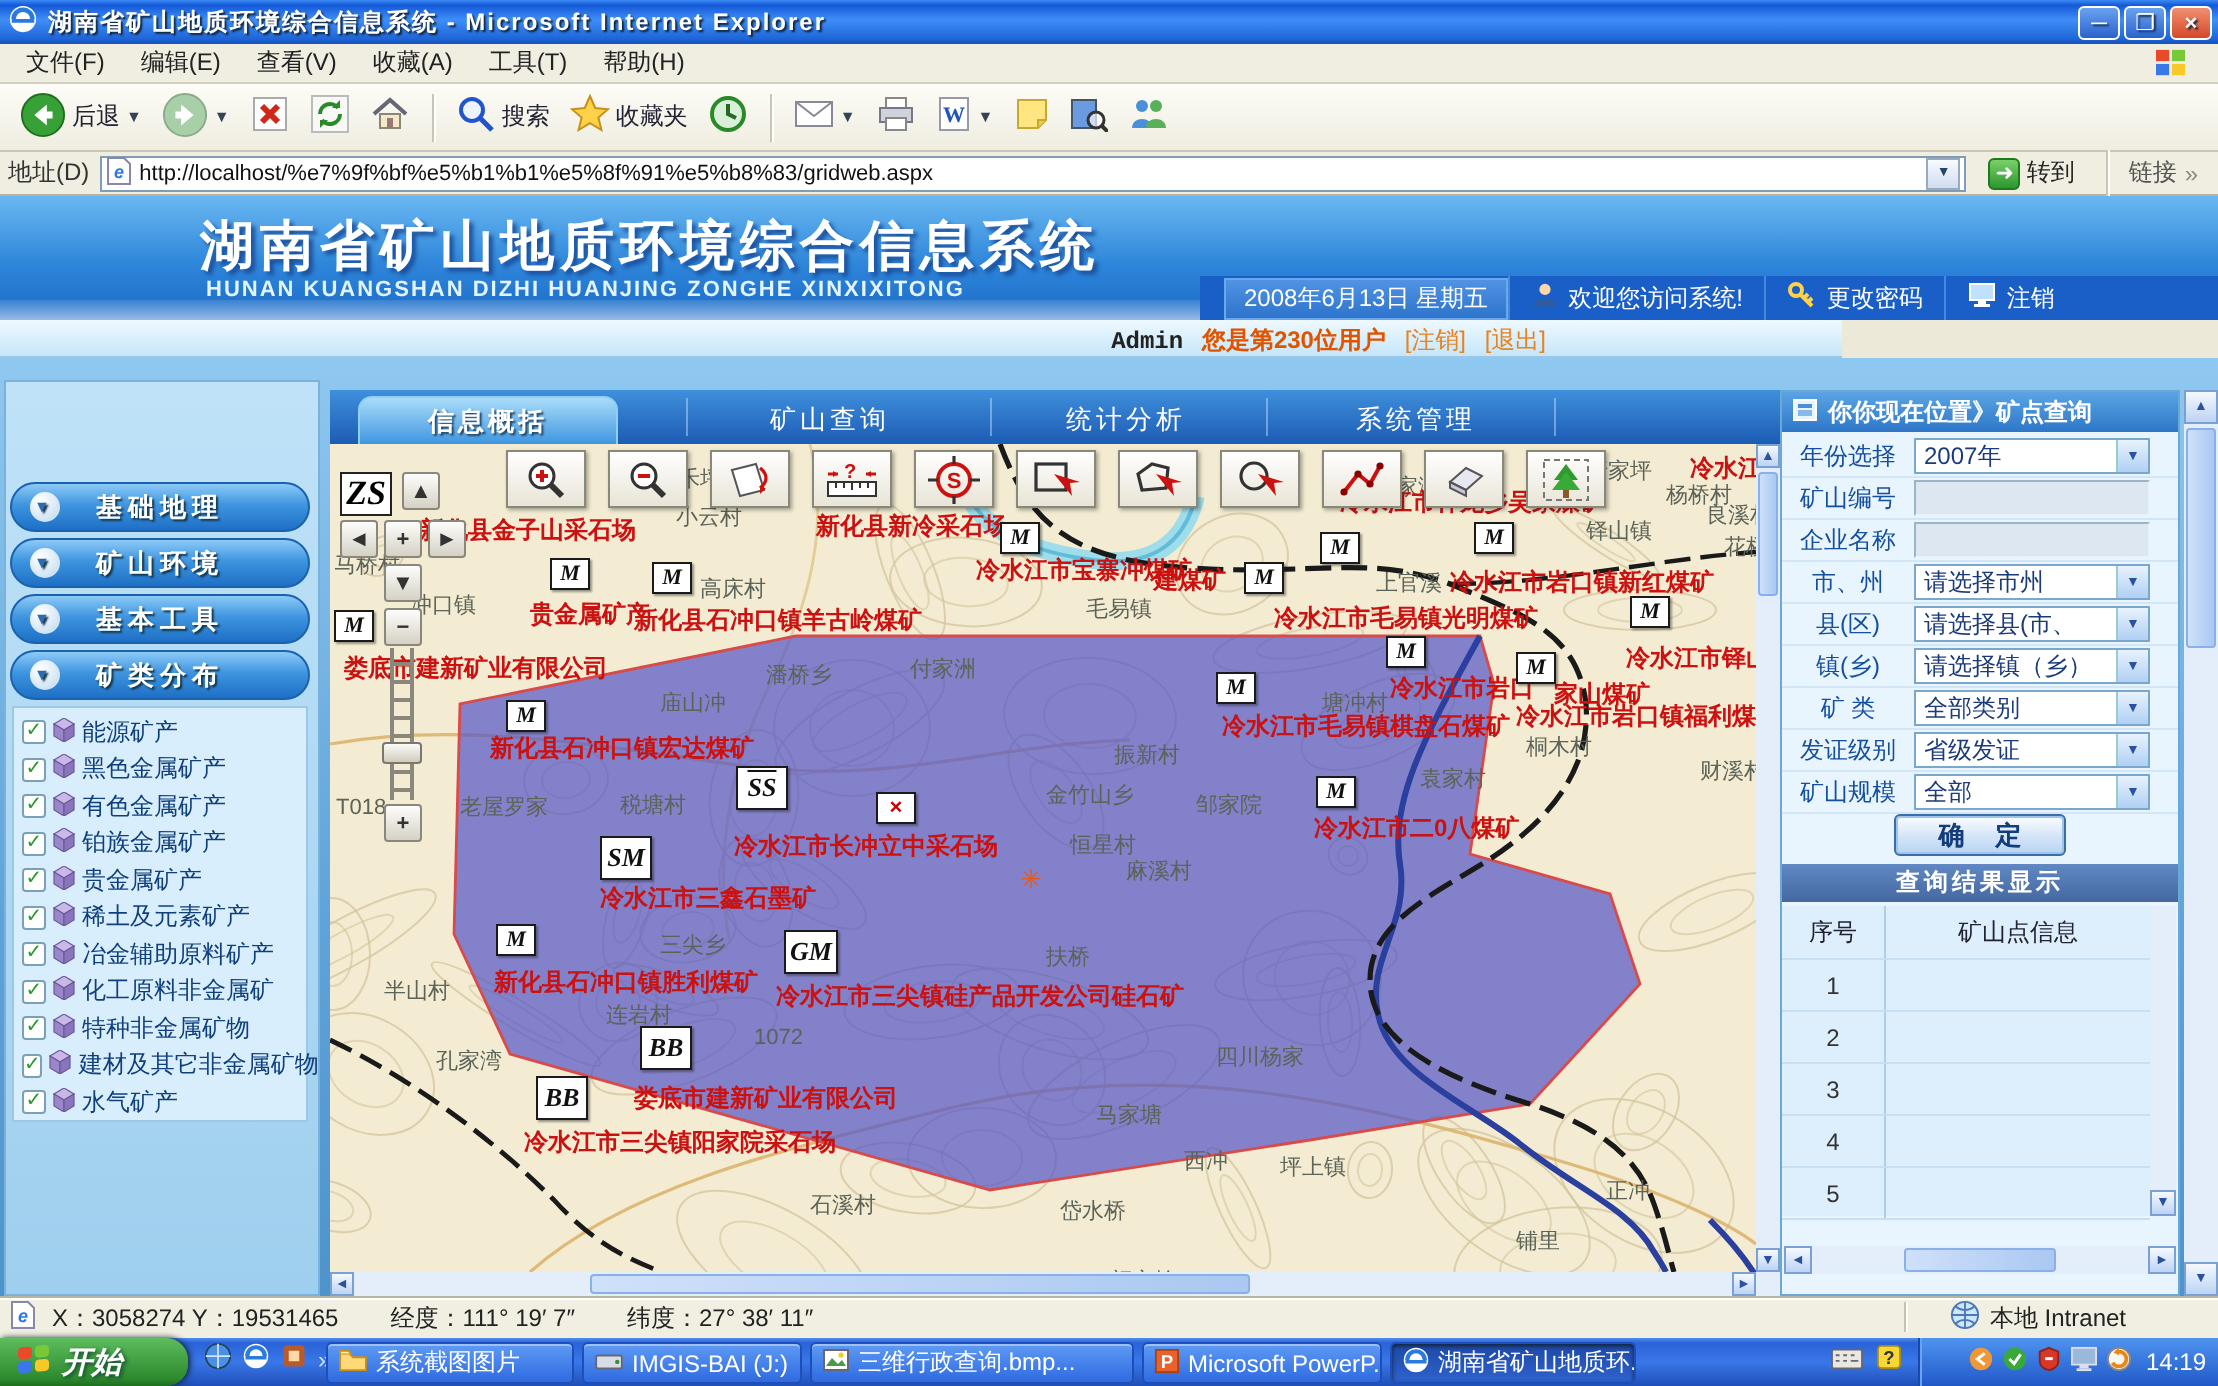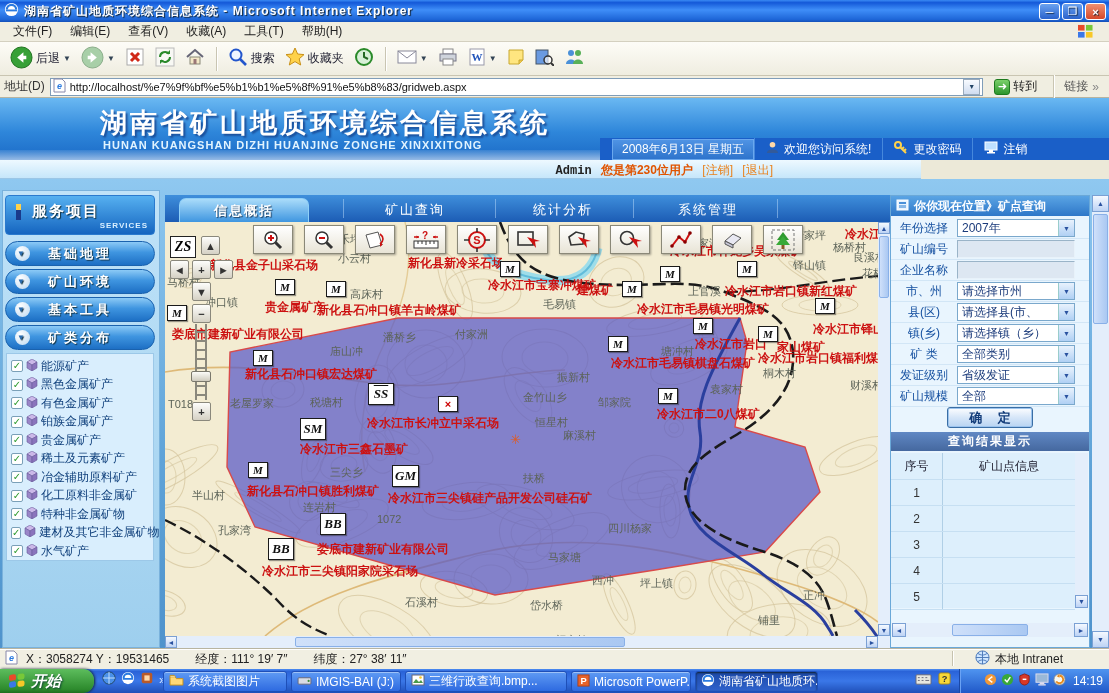--- a/index.html
+++ b/index.html
@@ -109,21 +109,21 @@
   .mk { position:absolute; min-width:20px; height:16px; padding:0 2px; background:#fff; border:1px solid #1a1a1a;
     box-shadow:1px 1px 1px rgba(40,40,40,.45); display:flex; align-items:center; justify-content:center;
     font-family:"Liberation Serif","DejaVu Serif",serif; font-style:italic; font-weight:bold; font-size:11px; color:#111; }
   .mk.big { min-width:26px; height:22px; font-size:13px; }
   .mk.ovl { text-decoration:overline; }
   .mk.red { color:#c00; font-style:normal; font-family:"Liberation Sans",sans-serif; }
   .navbtn { position:absolute; width:19px; height:19px; background:linear-gradient(180deg,#fdfdfb,#d5d1c4);
     border:1px solid #8a887c; border-radius:2px; color:#333; font-size:11px; font-weight:bold;
     display:flex; align-items:center; justify-content:center; }
   #zsbox { position:absolute; left:5px; top:14px; width:26px; height:22px; background:#fff; border:1px solid #222;
-    font-family:"Liberation Serif",serif; font-style:italic; font-weight:bold; font-size:14px;
+    font-family:"Liberation Serif",serif; font-style:italic; font-weight:bold; font-size:17px;
     display:flex; align-items:center; justify-content:center; }
   #ladder { position:absolute; left:30px; top:102px; width:12px; height:76px;
     border-left:2px solid #8a887c; border-right:2px solid #8a887c;
     background:repeating-linear-gradient(180deg,transparent 0 7px,#8a887c 7px 9px); }
   #ladderhandle { position:absolute; left:26px; top:149px; width:20px; height:11px;
     background:linear-gradient(180deg,#fbfbf8,#cfcbbd); border:1px solid #7a786c; border-radius:2px; }
   .mtb { position:absolute; top:3px; width:40px; height:29px;
     background:linear-gradient(180deg,#ffffff,#e8e4d6); border:1px solid #8a8878;
     box-shadow:1px 1px 2px rgba(30,30,30,.4); display:flex; align-items:center; justify-content:center; }
   #redstar { position:absolute; font-size:13px; color:#e05a20; font-weight:bold; }
@@ -383,28 +383,20 @@
       <span class="adm">Admin</span>
       <span class="vis">您是第230位用户</span>
       <span class="lnk">[注销]</span>
       <span class="lnk">[退出]</span>
     </div>
   </div>
 
   <div class="abs" id="pagebg"></div>
 
   <div class="abs" id="sidebar">
-    <div id="sidehead">
-      <span style="position:absolute;left:8px;top:8px" id="svcicon"><svg width="12" height="18" viewBox="0 0 12 18">
-            <rect x="2" y="0" width="5" height="6" fill="#ffd24a"></rect>
-            <rect x="2" y="6" width="5" height="10" fill="#1a3a8a"></rect>
-          </svg></span>
-      <div class="zh">服务项目</div>
-      <div class="en">SERVICES</div>
-    </div>
     <div id="sidesections"></div>
     <div id="layers">
         <div class="layer-row">
           <div class="chk">✓</div>
           <span><svg width="12" height="12" viewBox="0 0 12 12">
               <path d="M6 0 L11 3 L6 6 L1 3 Z" fill="#cbb8e8" stroke="#6a5a9a" stroke-width=".6"></path>
               <path d="M1 3 L6 6 L6 12 L1 9 Z" fill="#9a86c8" stroke="#6a5a9a" stroke-width=".6"></path>
               <path d="M11 3 L6 6 L6 12 L11 9 Z" fill="#8a74bc" stroke="#6a5a9a" stroke-width=".6"></path>
             </svg></span>
           <div class="layer-lbl">能源矿产</div>

